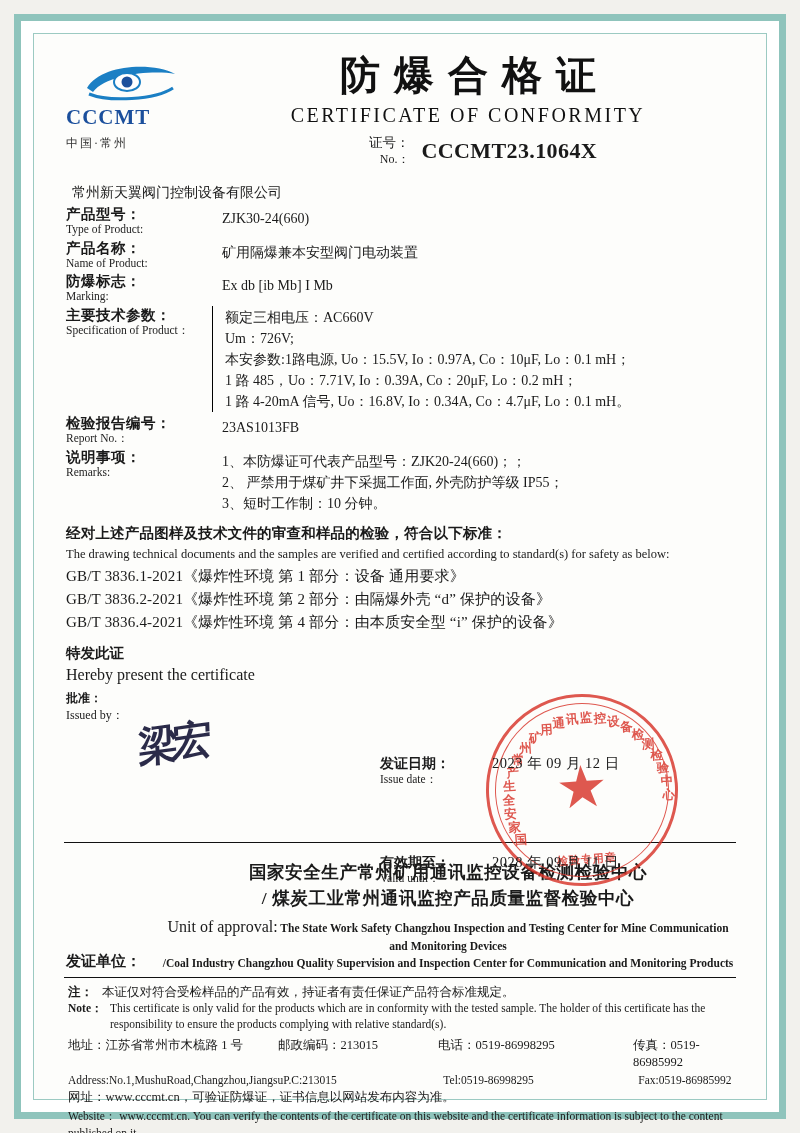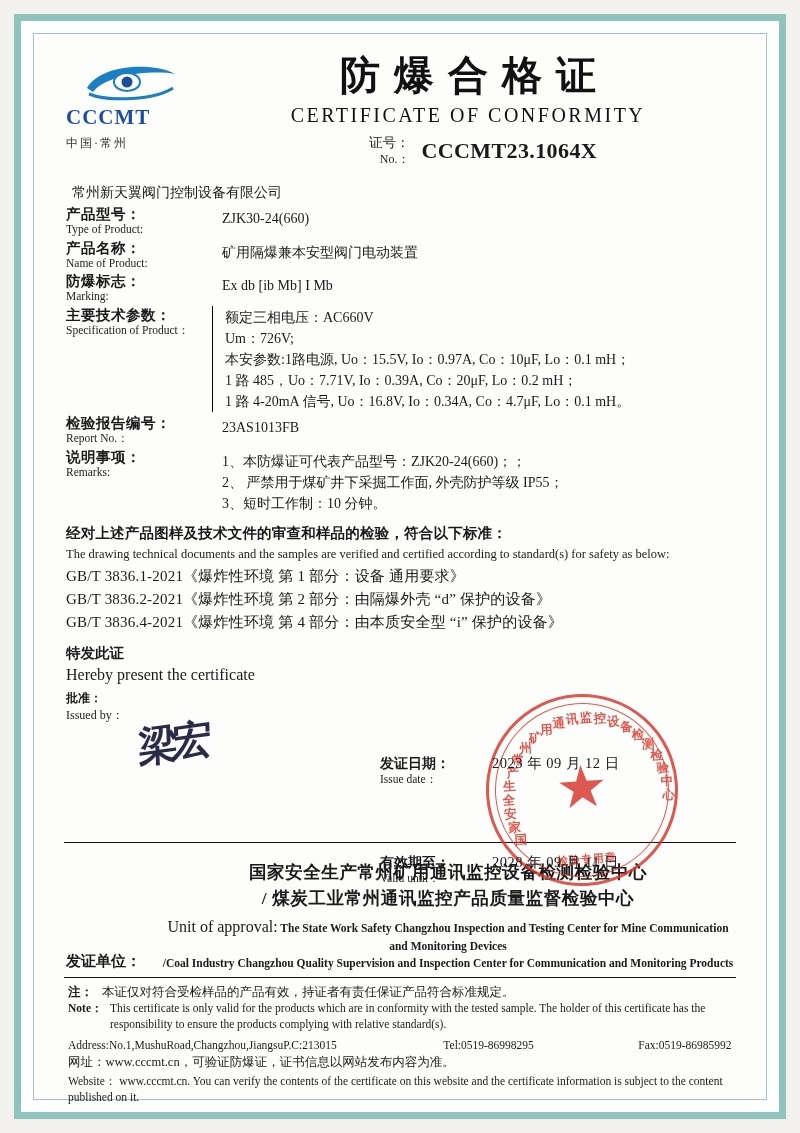--- a/index.html
+++ b/index.html
@@ -567,20 +567,34 @@
             <div class="note-key">注：</div>
             <div class="note-text">本证仅对符合受检样品的产品有效，持证者有责任保证产品符合标准规定。</div>
           </div>
           <div class="note-row">
             <div class="note-key en">Note：</div>
             <div class="note-text">This certificate is only valid for the products which are in conformity with the tested sample. The holder of this certificate has the responsibility to ensure the products complying with relative standard(s).</div>
           </div>
         </div>
 
         <div class="contact">
+          <div class="contact-line contact-cn">
+            <div class="c-a">
+              <span>地址：</span><span>江苏省常州市木梳路 1 号</span>
+            </div>
+            <div class="c-b">
+              <span>邮政编码：</span><span>213015</span>
+            </div>
+            <div class="c-c">
+              <span>电话：</span><span>0519-86998295</span>
+            </div>
+            <div class="c-d">
+              <span>传真：</span><span>0519-86985992</span>
+            </div>
+          </div>
           <div class="contact-line">
             <div class="c-a">
               <span>Address:</span><span>No.1,MushuRoad,Changzhou,Jiangsu</span>
             </div>
             <div class="c-b">P.C:213015</div>
             <div class="c-c">Tel:0519-86998295</div>
             <div class="c-d">Fax:0519-86985992</div>
           </div>
           <div class="web-line contact-cn">
             <span>网址：</span><span>www.cccmt.cn，可验证防爆证，证书信息以网站发布内容为准。</span>

